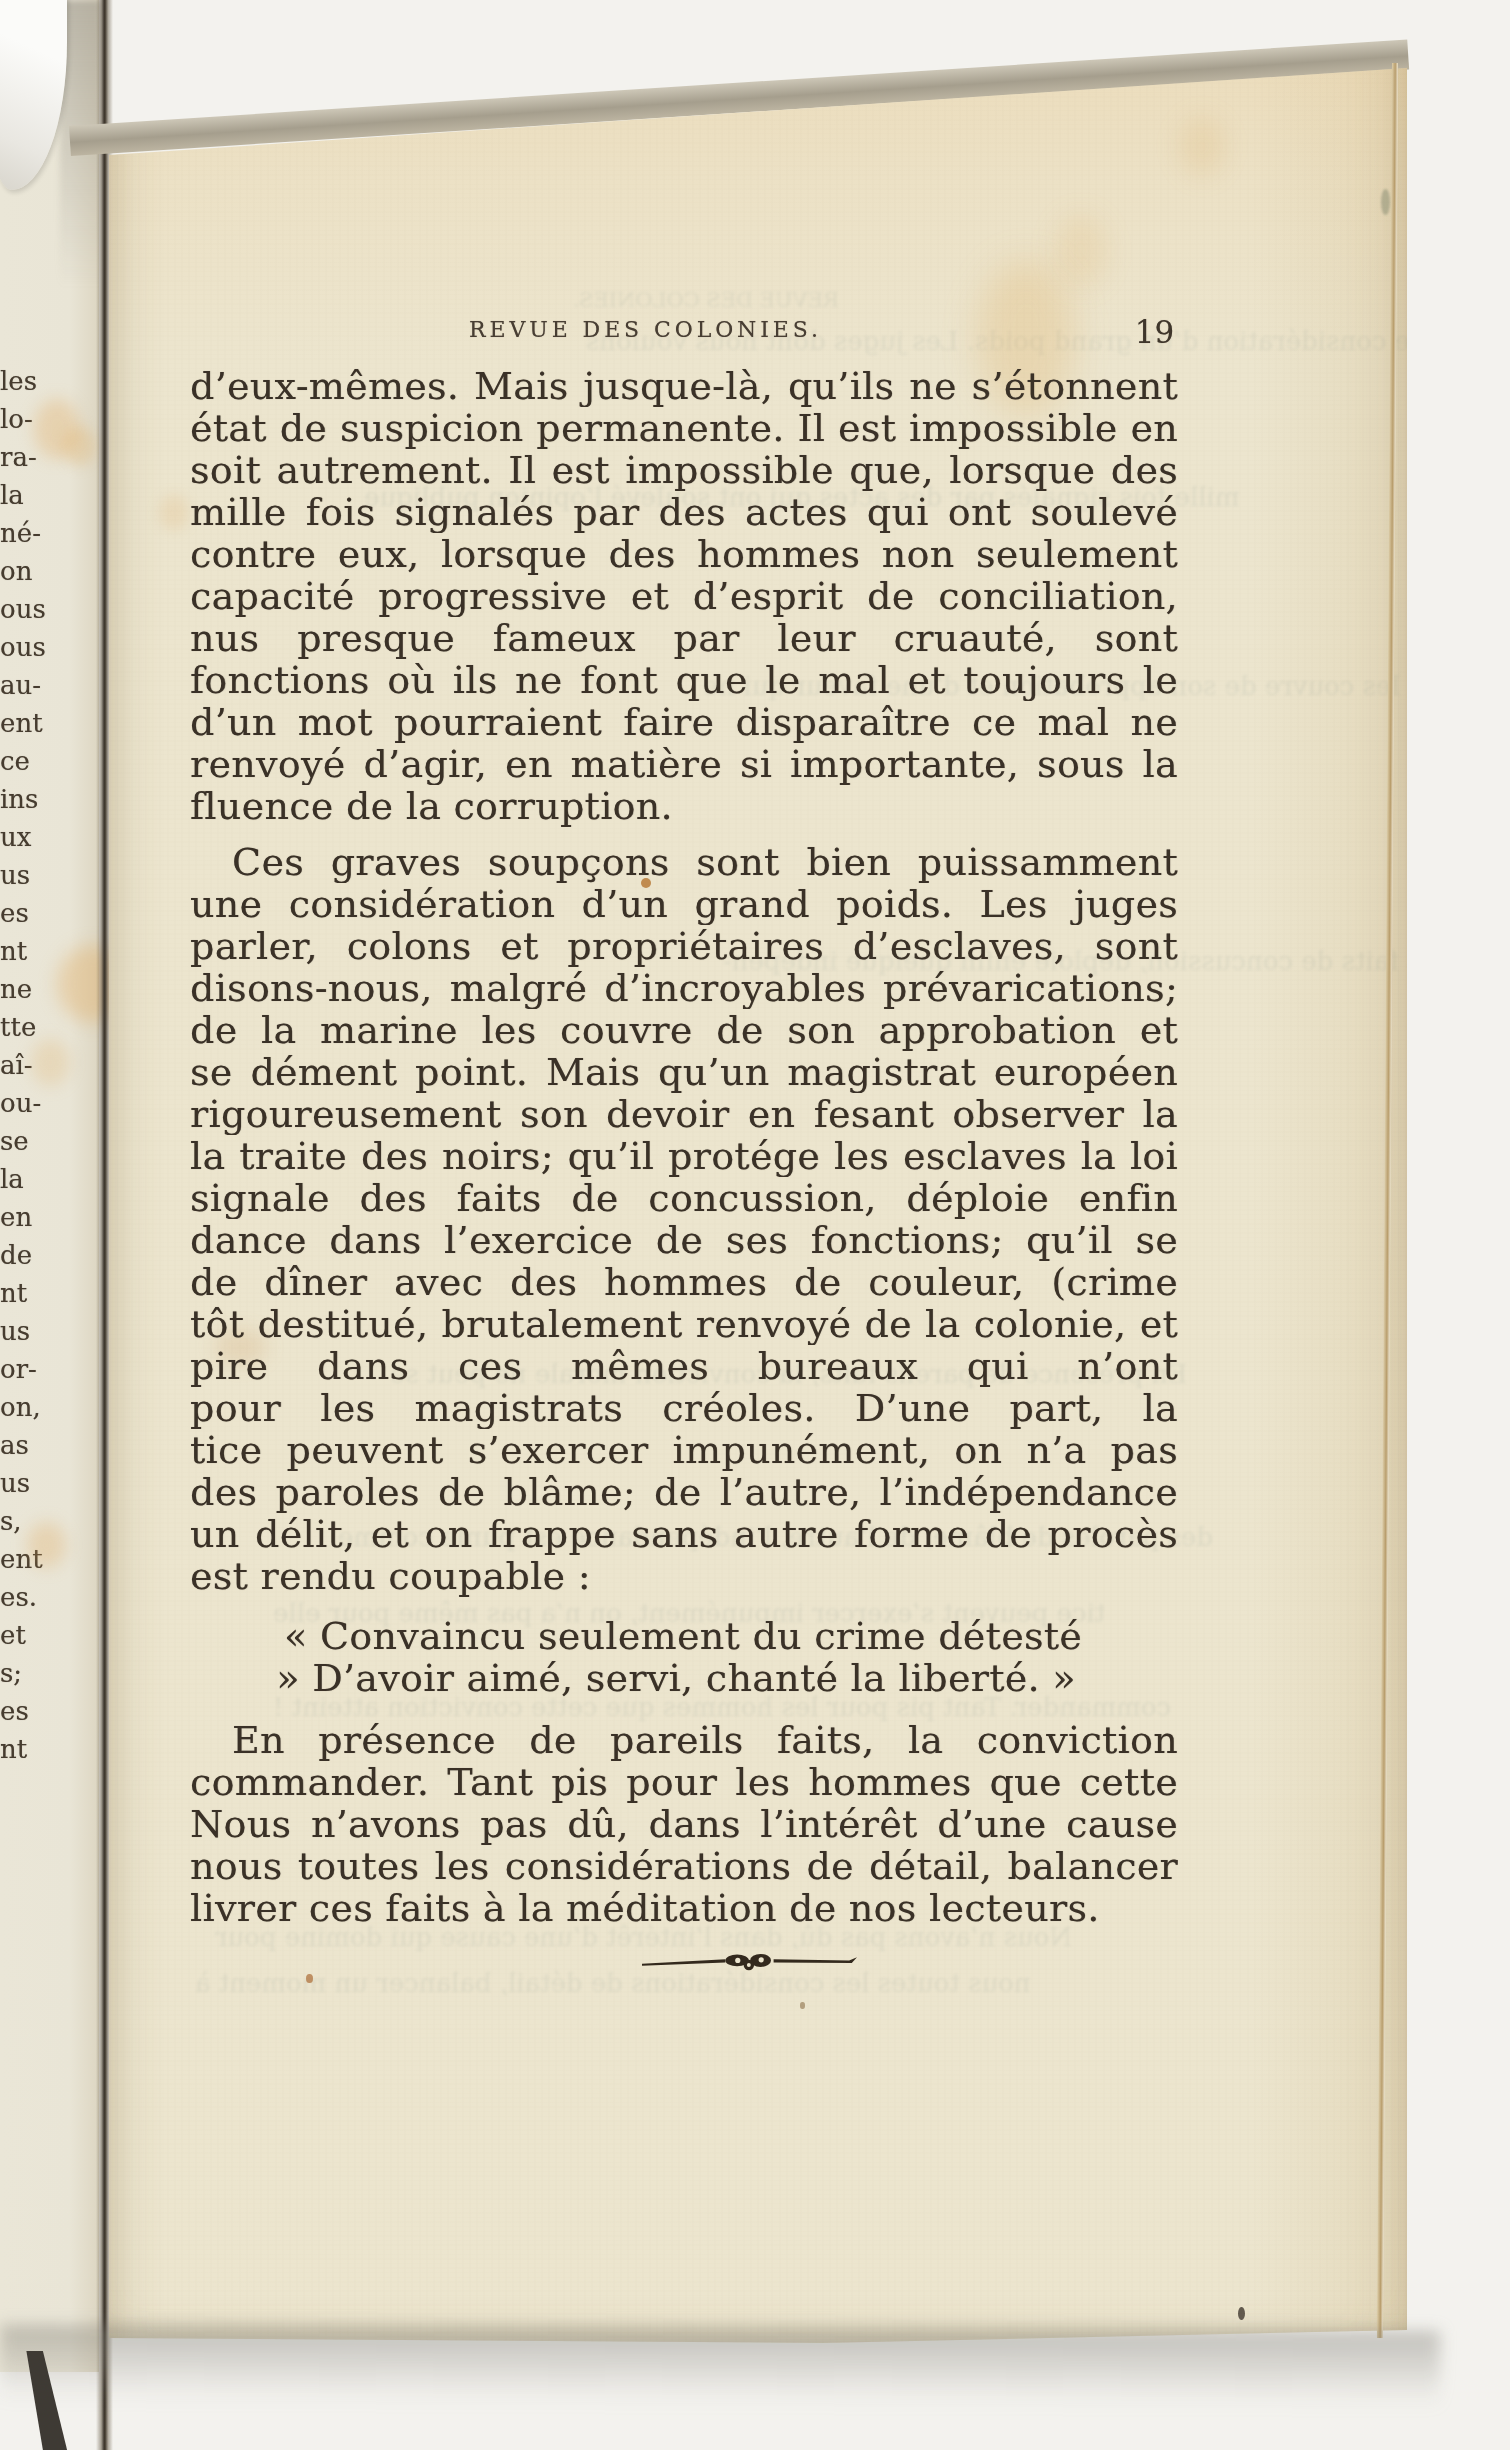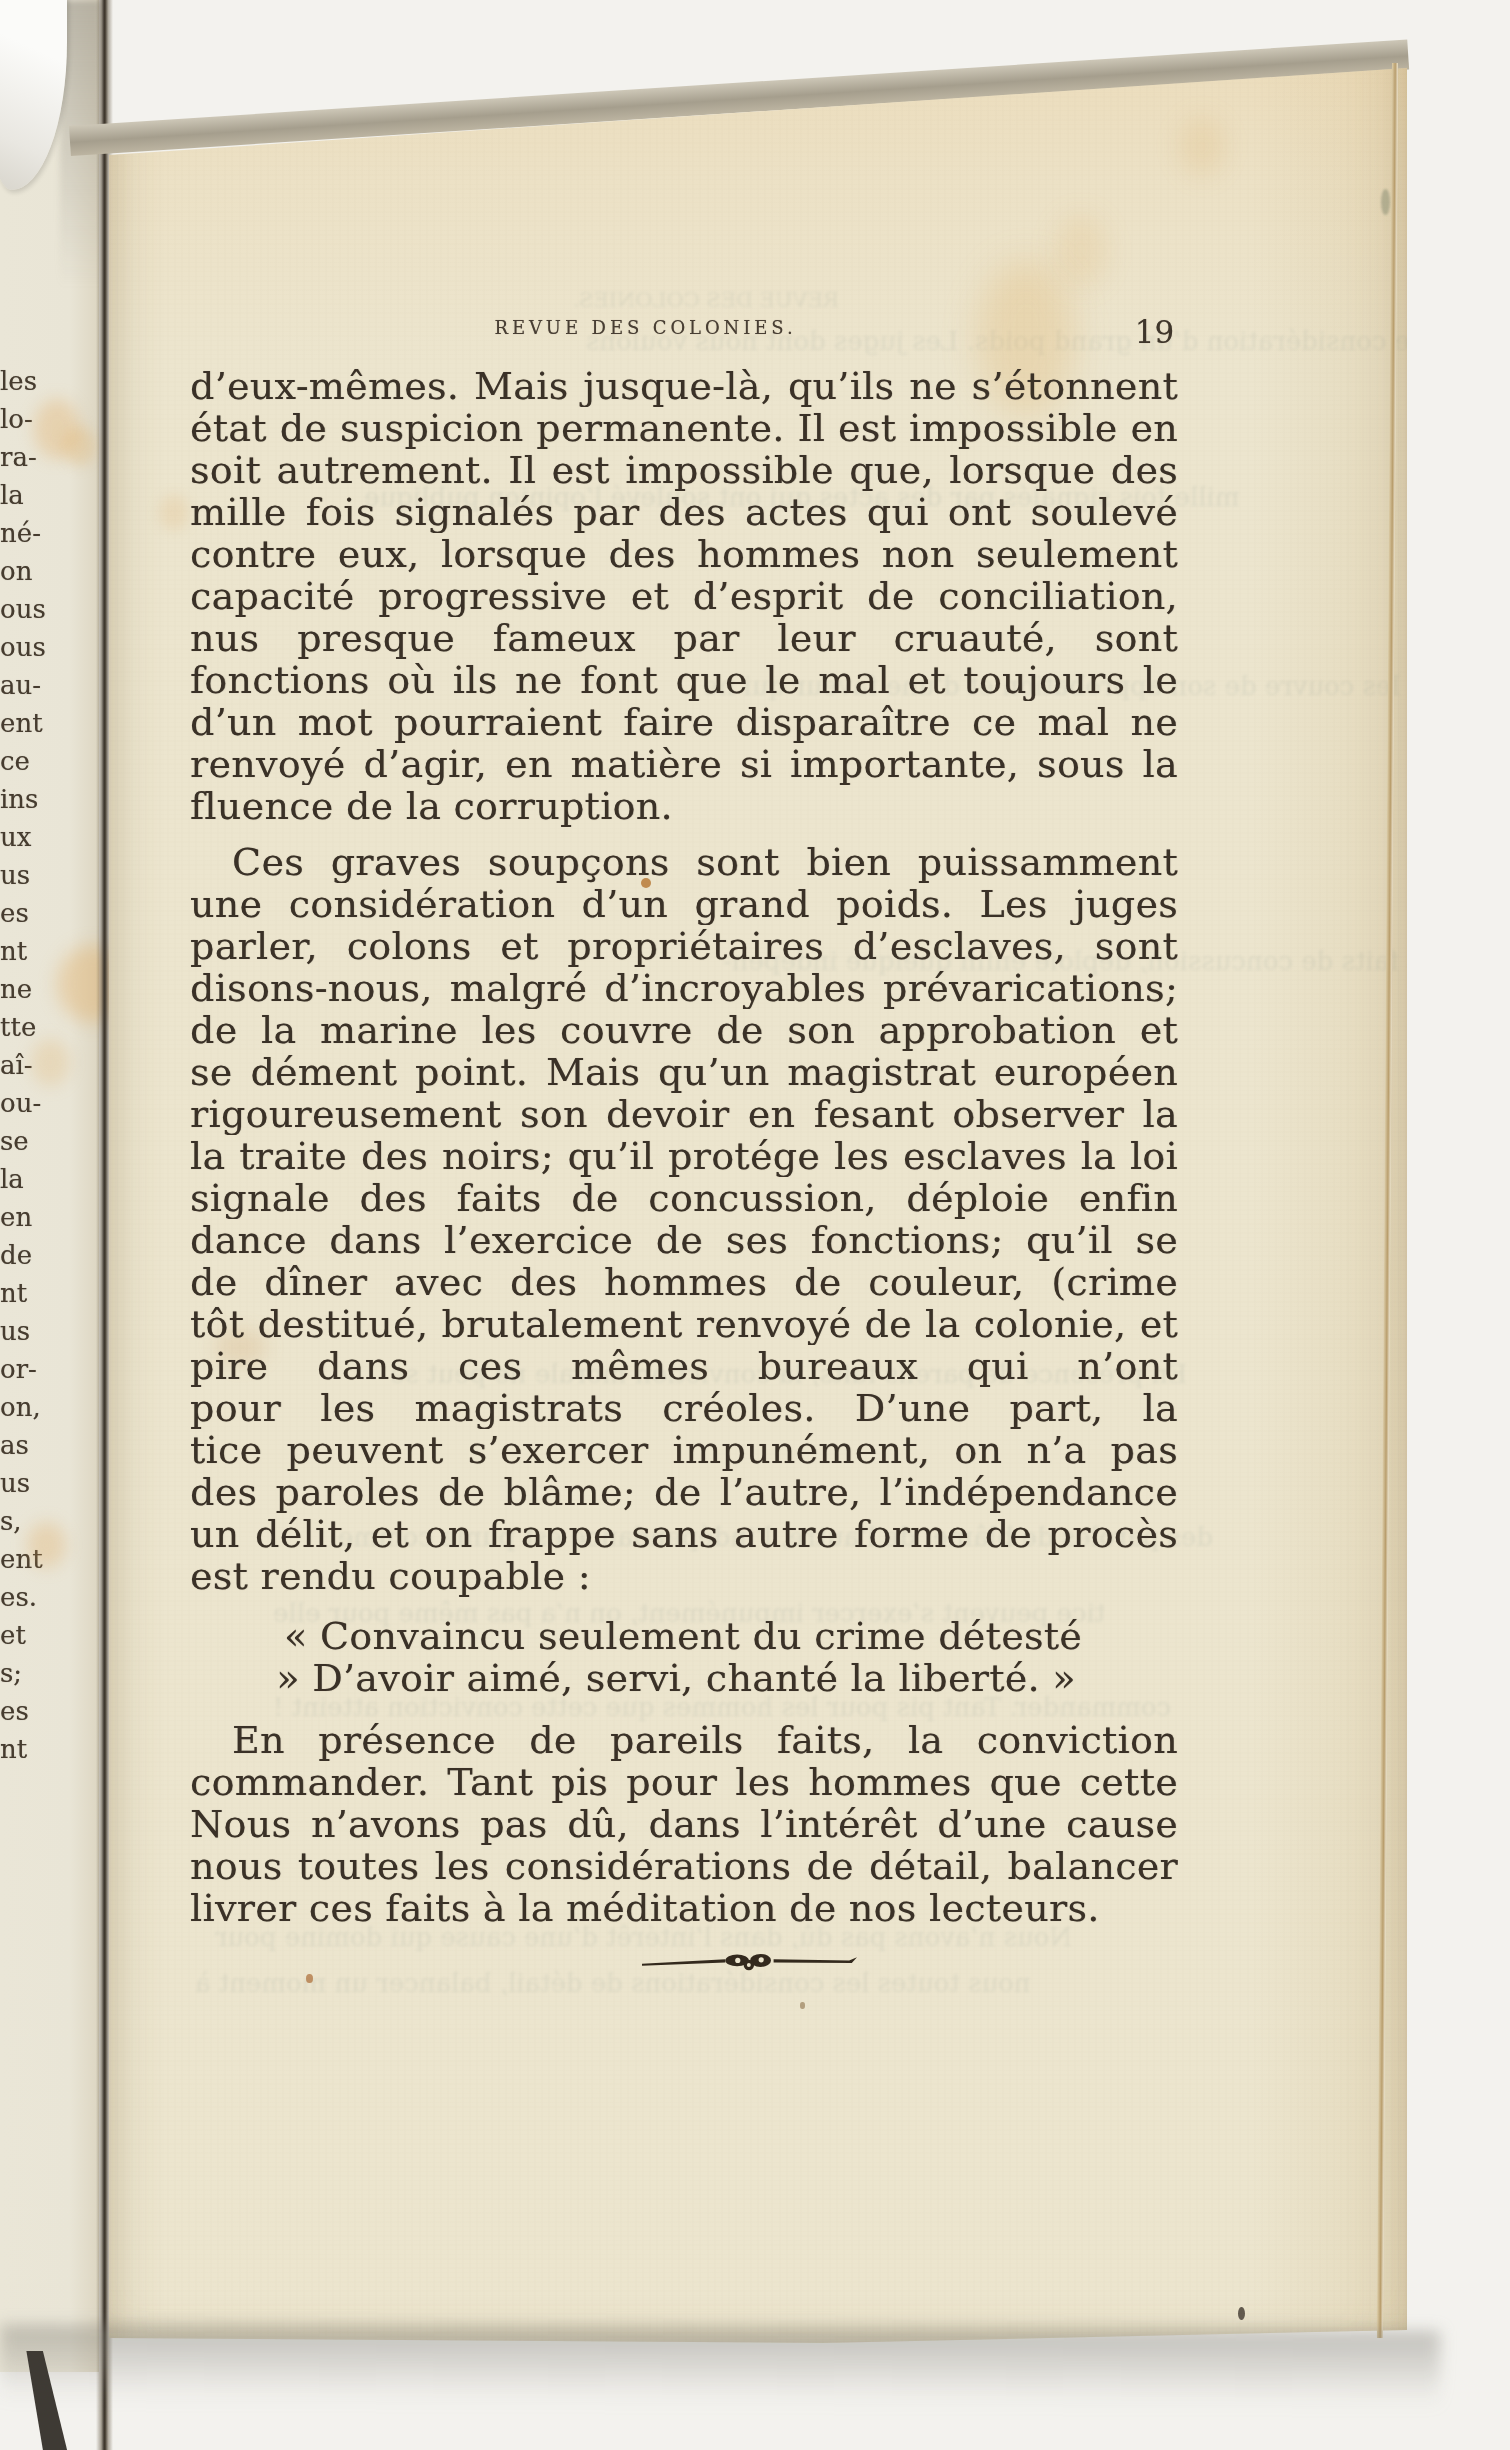--- a/index.html
+++ b/index.html
@@ -50,21 +50,21 @@
   .bottom-shadow{position:absolute;left:0;top:2328px;width:1440px;height:78px;
     background:linear-gradient(180deg,rgba(125,123,115,.42) 0%,rgba(145,143,135,.28) 45%,rgba(160,158,150,.08) 80%,rgba(0,0,0,0) 100%);
     filter:blur(7.2px);transform:rotate(.25deg);}
   .ribbon{position:absolute;left:14.3px;top:2351px;width:55px;height:99px;background:#3e3a34;
     clip-path:polygon(22% 0,52% 0,96% 100%,52% 100%);filter:blur(0.3px);}
 
   
   .content{position:absolute;left:81px;top:0;width:988px;color:#3a3127;}
   .running-head{position:absolute;left:0;top:317px;width:100%;height:33px;}
   .head-title{display:block;text-align:center;padding-right:77px;
-    font-size:18px;letter-spacing:3.9px;color:#483e33;
+    font-size:22px;letter-spacing:3.9px;color:#483e33;
     text-shadow:0 0 0.7px rgba(72,62,51,.55);}
   .page-number{position:absolute;right:3.9px;top:-2.6px;font-size:31px;color:#3f362b;
     text-shadow:0 0 0.7px rgba(63,54,43,.55);}
 
   .text-block{position:absolute;left:0;top:365px;width:988px;
     font-size:38px;line-height:42px;letter-spacing:0.3px;
     text-shadow:0.3px 0.3px 0.7px rgba(58,49,39,.5);}
   .jline{text-align:justify;height:42px;overflow:hidden;}
   .jline::after{content:"";display:inline-block;width:100%;height:0;}
   .jline.last{text-align:left;}

